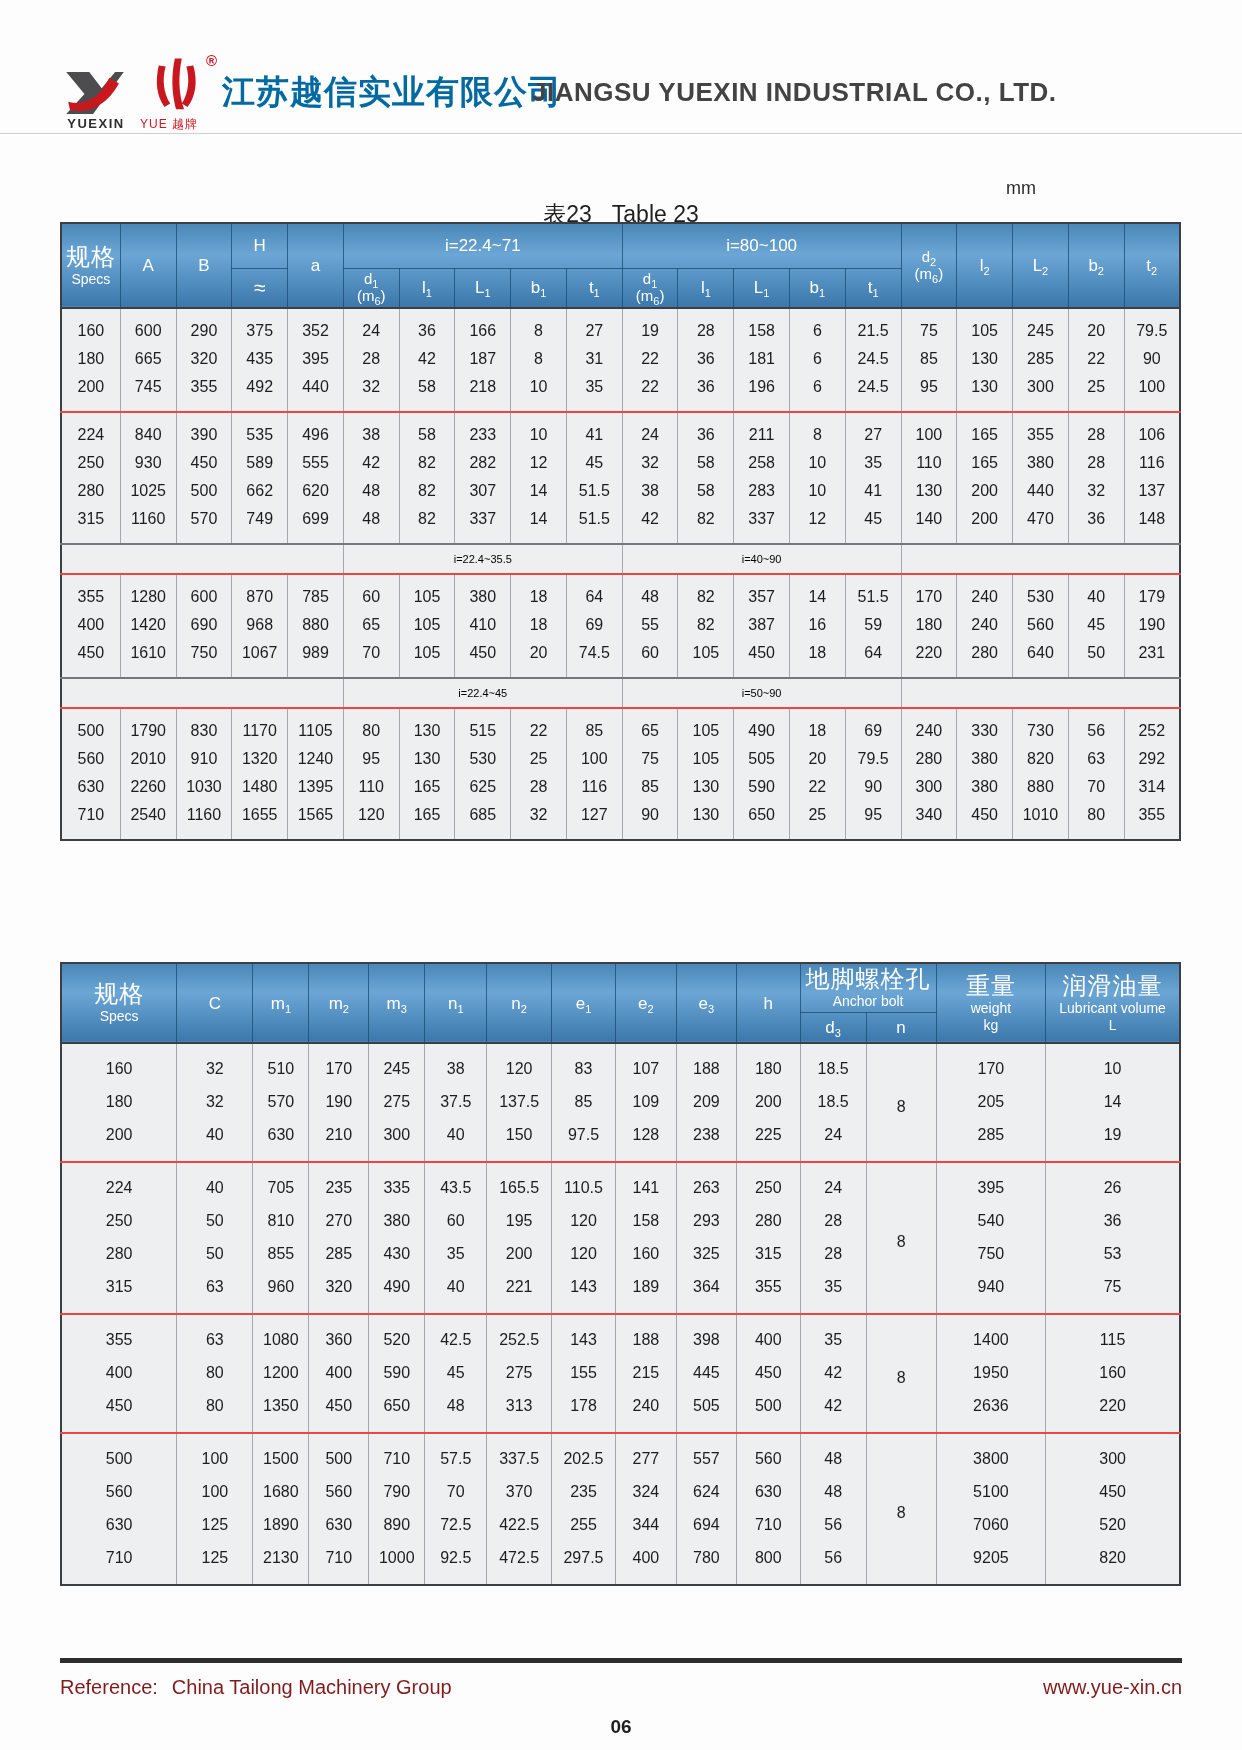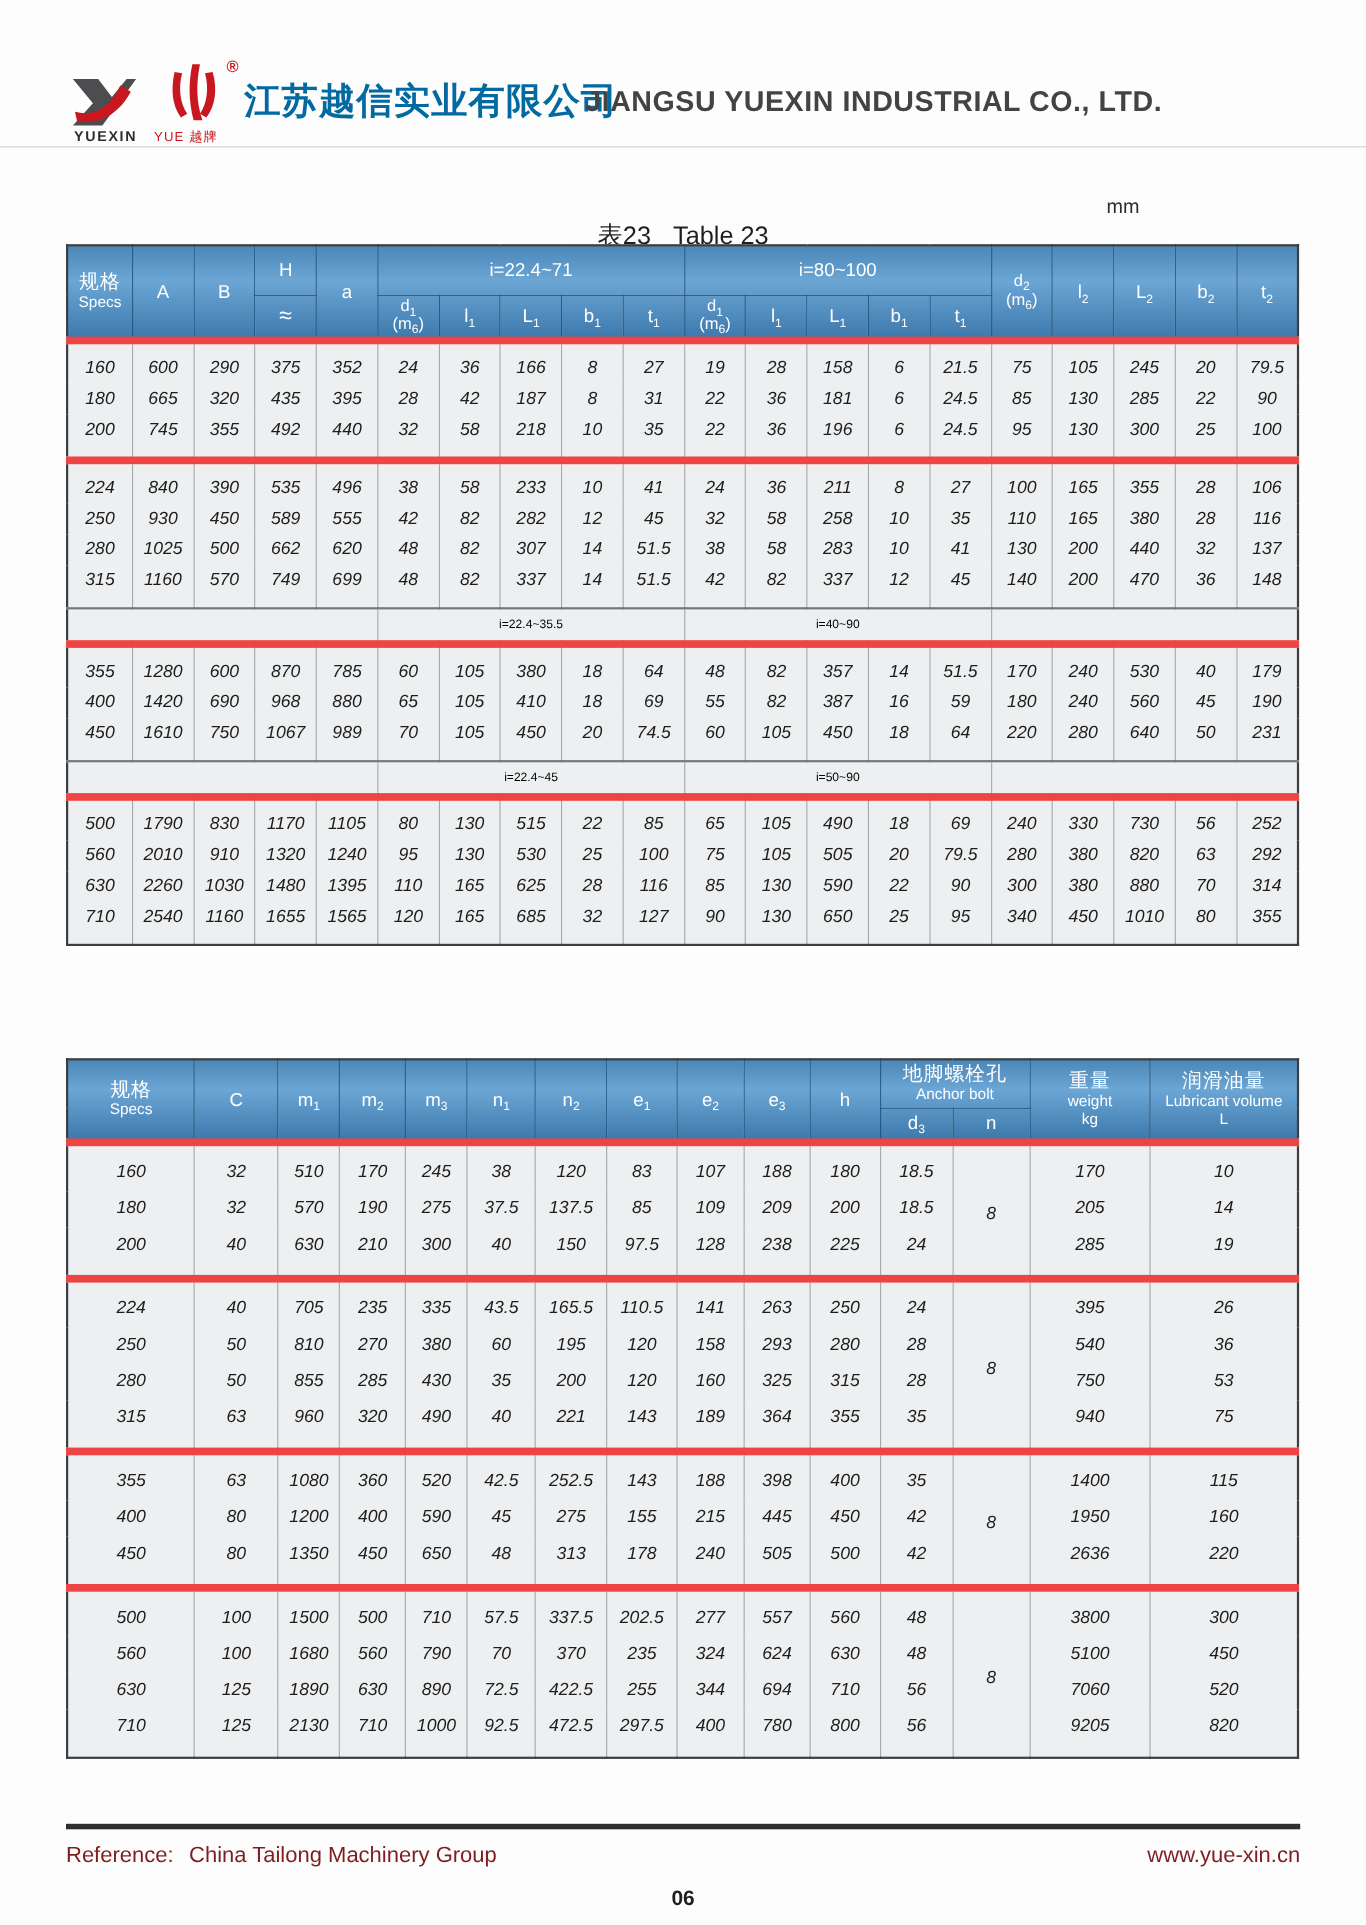--- a/index.html
+++ b/index.html
@@ -30,34 +30,34 @@
   table{border-collapse:collapse;table-layout:fixed;background:#edeff0;
         border:2px solid #3b3f43;}
   #t1{position:absolute;left:60px;top:222px;width:1121px;}
   #t2{position:absolute;left:60px;top:962px;width:1121px;}
 
   thead{background:linear-gradient(180deg,#4a86b6 0%,#6ba6d5 38%,#3c78ab 100%);
         border-bottom:2px solid #3b3f43;}
   th{border:1px solid rgba(25,75,115,.75);color:#fff;font-weight:normal;
      font-size:17px;line-height:1.12;padding:2px 1px;vertical-align:middle;text-align:center;}
   th sub,td sub{font-size:11px;line-height:0;}
-  th .cn{font-size:18px;letter-spacing:1px;}
+  th .cn{font-size:24px;letter-spacing:1px;}
   th .en{font-size:14px;}
   th.stack{font-size:15px;}
   th.approx{font-size:21px;}
   #t1 thead tr:first-child{height:45px;}
   #t1 thead tr:last-child{height:40px;}
   #t2 thead tr:first-child{height:44px;}
   #t2 thead tr:last-child{height:31px;}
 
   td{border-left:1px solid #a6a9ac;border-right:1px solid #a6a9ac;
      text-align:center;vertical-align:middle;font-size:16px;color:#1d1d1d;padding:0 1px;}
   #t1 td{height:28px;}
   #t2 td{height:33px;}
-  tbody.block{border-top:7px solid #ef4444;font-style:italic;}
+  tbody.block{border-top:2px solid #ef4444;}
   tbody.band{border-top:2px solid #75787b;}
   tbody.band td{height:36px;font-size:11px;color:#000000;}
   tr.rf td{padding-top:8px;}
   tr.rl td{padding-bottom:10px;}
   td.ncell{font-size:16px;}
 
   
   .foot-rule{position:absolute;left:60px;top:1658px;width:1122px;height:5px;background:#2e2e2e;}
   .foot-row{position:absolute;left:60px;top:1676px;width:1122px;display:flex;
             justify-content:space-between;font-size:20px;color:#7f1d1d;}

